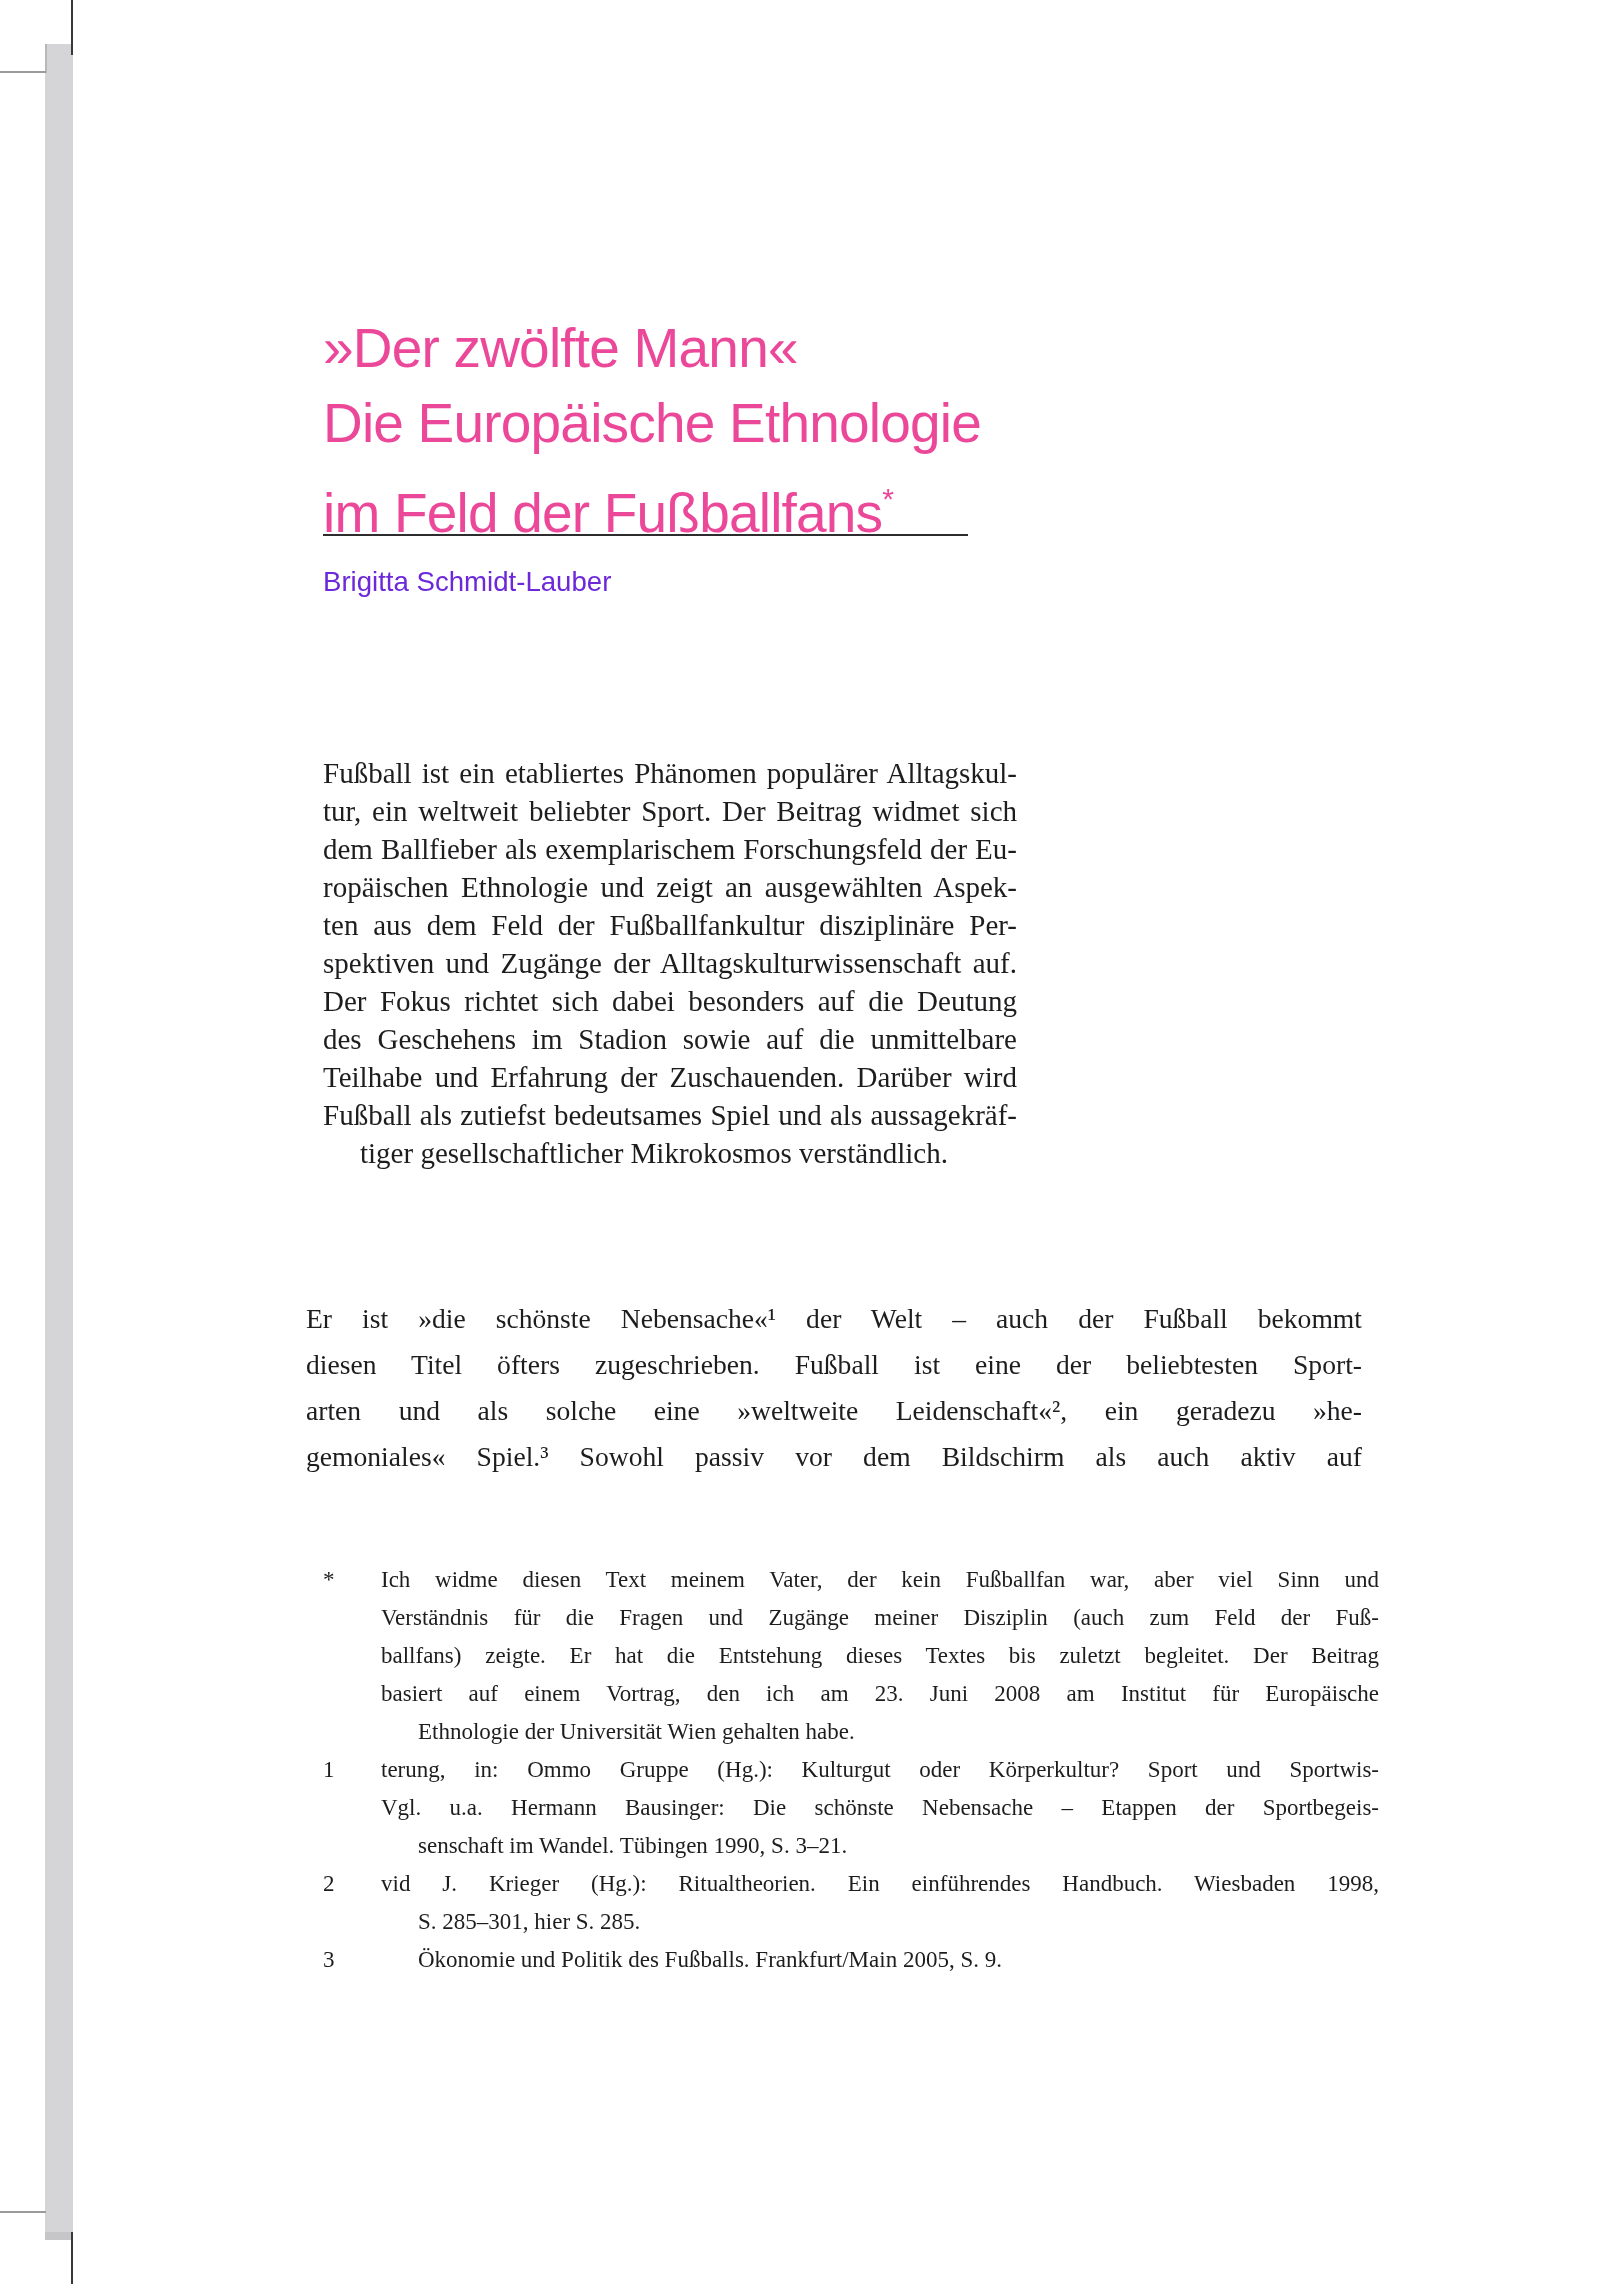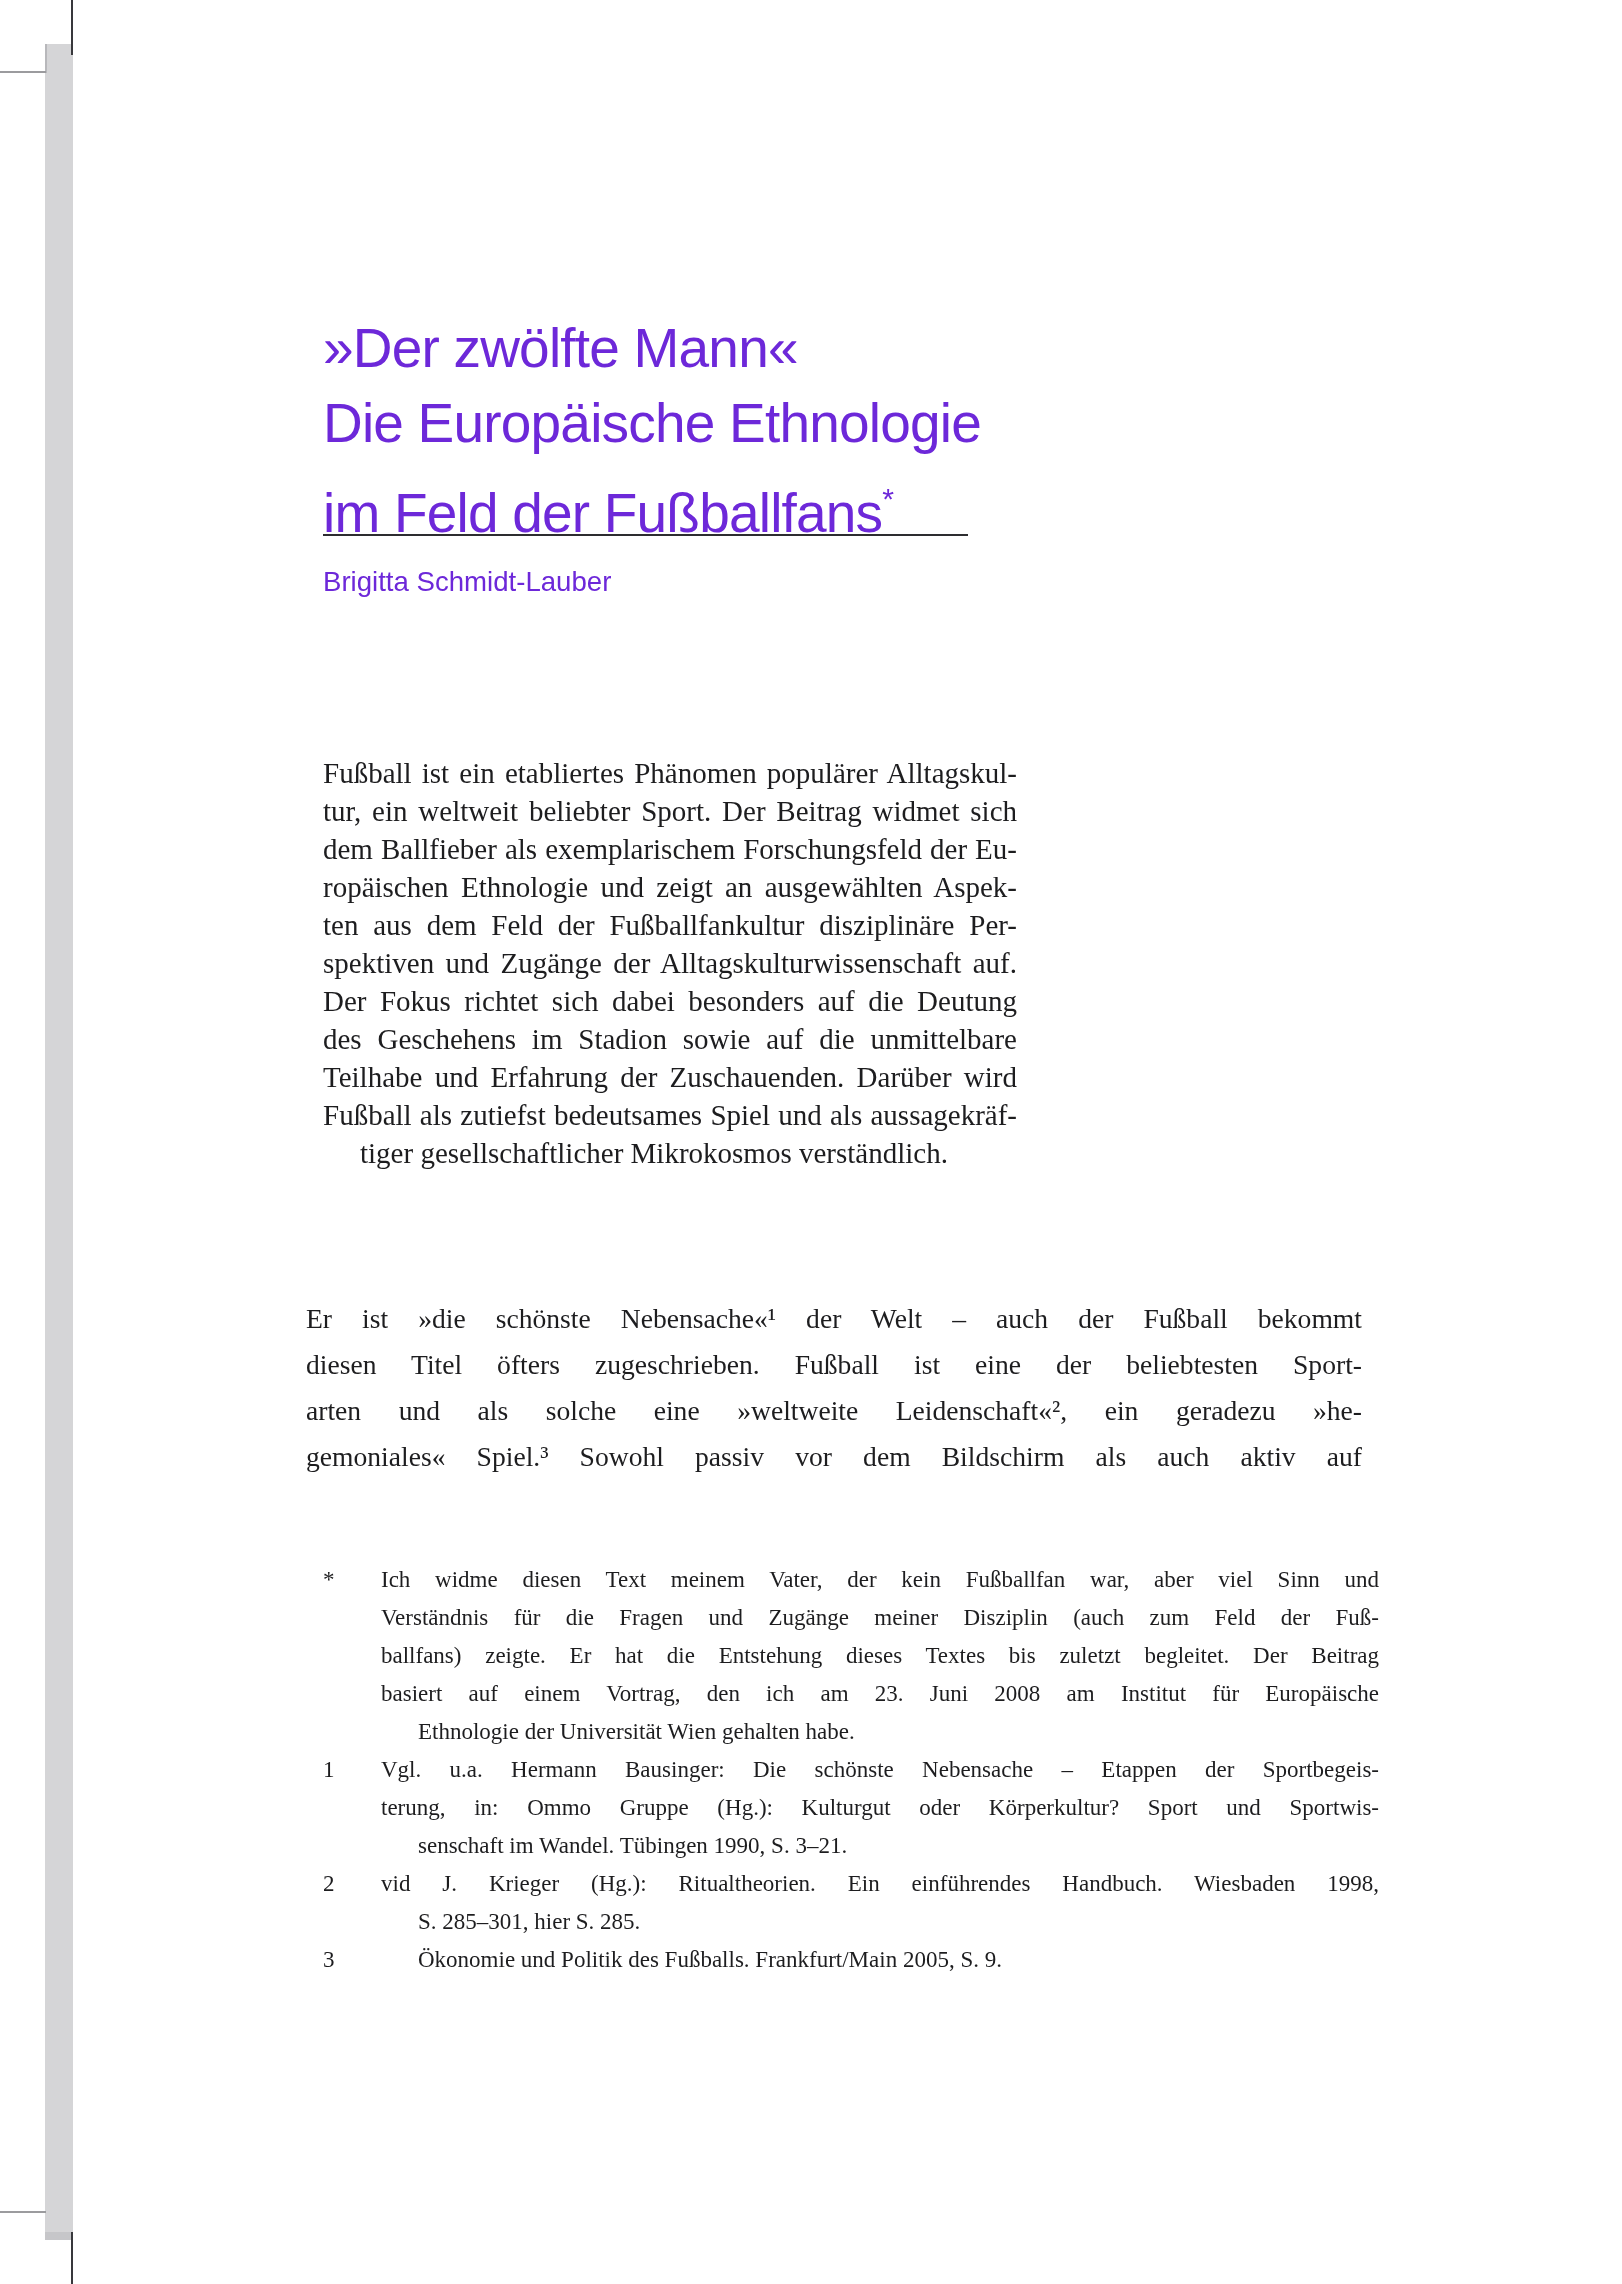--- a/index.html
+++ b/index.html
@@ -43,21 +43,21 @@
     width: 2.4px; height: 52px; background: #38383c;
   }
 
   
   .title {
     position: absolute; left: 323px; top: 274px;
     font-family: "Liberation Sans", sans-serif;
     font-weight: 400;
     font-size: 55px; line-height: 75px;
     letter-spacing: -0.8px;
-    color: #6d28d9;
+    color: #ec4899;
     white-space: nowrap;
   }
   .title .sup-star {
     font-size: 0.55em;
     vertical-align: 23px;
     letter-spacing: 0;
   }
   .title-rule {
     position: absolute; left: 323px; top: 534px;
     width: 645px; height: 2.4px; background: #2d2d30;
@@ -138,22 +138,22 @@
         <div class="line">Ich widme diesen Text meinem Vater, der kein Fußballfan war, aber viel Sinn und</div>
         <div class="line">Verständnis für die Fragen und Zugänge meiner Disziplin (auch zum Feld der Fuß-</div>
         <div class="line">ballfans) zeigte. Er hat die Entstehung dieses Textes bis zuletzt begleitet. Der Beitrag</div>
         <div class="line">basiert auf einem Vortrag, den ich am 23. Juni 2008 am Institut für Europäische</div>
         <div class="line line-last">Ethnologie der Universität Wien gehalten habe.</div>
       </div>
   </div>
   <div class="footnote-row">
     <div class="fn-marker">1</div>
     <div class="fn-text">
+        <div class="line">terung, in: Ommo Gruppe (Hg.): Kulturgut oder Körperkultur? Sport und Sportwis-</div>
         <div class="line">Vgl. u.a. Hermann Bausinger: Die schönste Nebensache  – Etappen der Sportbegeis-</div>
-        <div class="line">terung, in: Ommo Gruppe (Hg.): Kulturgut oder Körperkultur? Sport und Sportwis-</div>
         <div class="line line-last">senschaft im Wandel. Tübingen 1990, S. 3–21.</div>
       </div>
   </div>
   <div class="footnote-row">
     <div class="fn-marker">2</div>
     <div class="fn-text">
         <div class="line">vid J. Krieger (Hg.): Ritualtheorien. Ein einführendes Handbuch. Wiesbaden 1998,</div>
         <div class="line line-last">S. 285–301, hier S. 285.</div>
       </div>
   </div>

